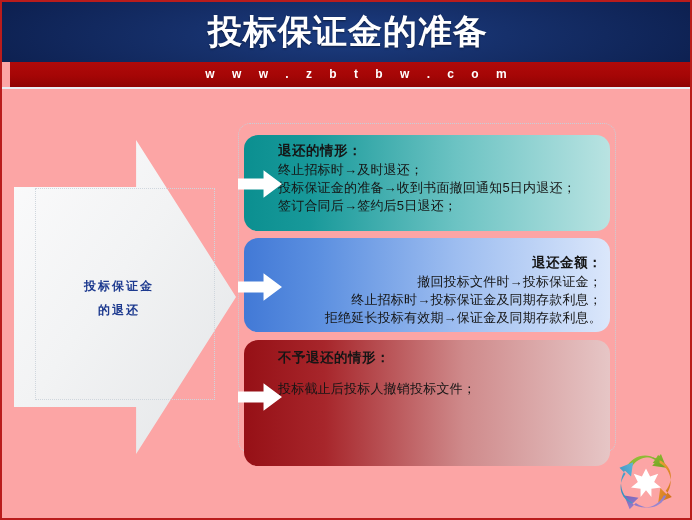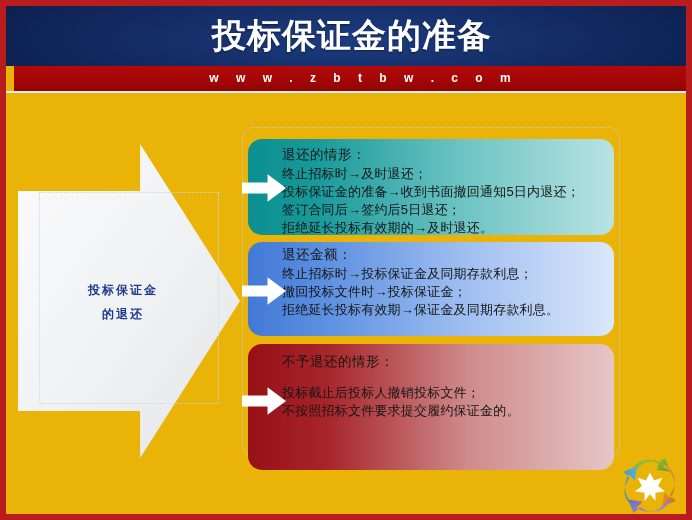--- a/index.html
+++ b/index.html
@@ -7,22 +7,22 @@
   body {
     font-family:"Liberation Sans", sans-serif;
     background:#ffffff;
     position:relative;
     overflow:hidden;
   }
 
   
   #slide {
     position:absolute; left:0; top:0; width:692px; height:520px;
-    background:#eab308;
-    border:6px solid #b91c1c;
+    background:#fca5a5;
+    border:2px solid #b91c1c;
     overflow:hidden;
   }
 
   
   #header {
     position:absolute; left:0; top:0; width:692px; height:60px;
     background:
       radial-gradient(ellipse 55% 120% at 50% 55%, #1c3d82 0%, #16306b 42%, #0d2050 100%);
   }
   #header-title {
@@ -97,21 +97,21 @@
   .box-text {
     position:absolute;
     left:34px; right:8px; top:0;
     font-family:"Liberation Sans", sans-serif;
     color:#151515;
     font-size:13px;
     line-height:18px;
   }
   .box-title {
     display:block;
-    font-weight:400;
+    font-weight:700;
     font-size:13.5px;
     margin-bottom:1px;
     letter-spacing:.5px;
   }
   .box-line { display:block; letter-spacing:.2px; }
   .box-spacer { display:block; height:12px; }
 
   
   .box-arrow {
     position:absolute;
@@ -121,21 +121,21 @@
     filter:drop-shadow(0 0 1px rgba(255,255,255,.9));
   }
 
   #box1 { top:133px; height:96px; }
   #box1 .box-inner { background:linear-gradient(90deg,#0b8f90 0%,#18999a 18%,#6cc3c3 58%,#b9e3e2 100%); }
   #box1 .box-text { top:7px; }
   #box1 .box-arrow { left:-6px; top:34px; }
 
   #box2 { top:236px; height:94px; }
   #box2 .box-inner { background:linear-gradient(90deg,#4279d6 0%,#5b8fe0 20%,#9dbdf0 58%,#dbe7fb 100%); }
-  #box2 .box-text { top:4px; }
+  #box2 .box-text { top:16px;text-align:right; }
   #box2 .box-arrow { left:-6px; top:34px; }
 
   #box3 { top:338px; height:126px; }
   #box3 .box-inner { background:linear-gradient(90deg,#961016 0%,#a7262b 22%,#cf8a8b 60%,#e6c6c6 100%); }
   #box3 .box-text { top:9px; }
   #box3 .box-arrow { left:-6px; top:42px; }
 
   
   #logo {
     position:absolute; left:606px; top:446px; width:76px; height:68px;
@@ -164,43 +164,41 @@
 
   <div id="right-frame"></div>
 
   <div class="box" id="box1">
     <div class="box-inner"></div>
     <div class="box-text">
       <span class="box-title">退还的情形：</span>
       <span class="box-line">终止招标时→及时退还；</span>
       <span class="box-line">投标保证金的准备→收到书面撤回通知5日内退还；</span>
       <span class="box-line">签订合同后→签约后5日退还；</span>
-      <span class="box-line">拒绝延长投标有效期的→及时退还。</span>
     </div>
     <div class="box-arrow"></div>
   </div>
 
   <div class="box" id="box2">
     <div class="box-inner"></div>
     <div class="box-text">
       <span class="box-title">退还金额：</span>
+      <span class="box-line">撤回投标文件时→投标保证金；</span>
       <span class="box-line">终止招标时→投标保证金及同期存款利息；</span>
-      <span class="box-line">撤回投标文件时→投标保证金；</span>
       <span class="box-line">拒绝延长投标有效期→保证金及同期存款利息。</span>
     </div>
     <div class="box-arrow"></div>
   </div>
 
   <div class="box" id="box3">
     <div class="box-inner"></div>
     <div class="box-text">
       <span class="box-title">不予退还的情形：</span>
       <span class="box-spacer"></span>
       <span class="box-line">投标截止后投标人撤销投标文件；</span>
-      <span class="box-line">不按照招标文件要求提交履约保证金的。</span>
     </div>
     <div class="box-arrow"></div>
   </div>
 
   <div id="logo">
     <svg viewBox="0 0 100 100" xmlns="http://www.w3.org/2000/svg" aria-hidden="true">
       <defs>
         <linearGradient id="gGreen" x1="0" y1="0" x2="1" y2="1">
           <stop offset="0" stop-color="#9dc63f"></stop>
             <stop offset="1" stop-color="#6e9e1c"></stop>

